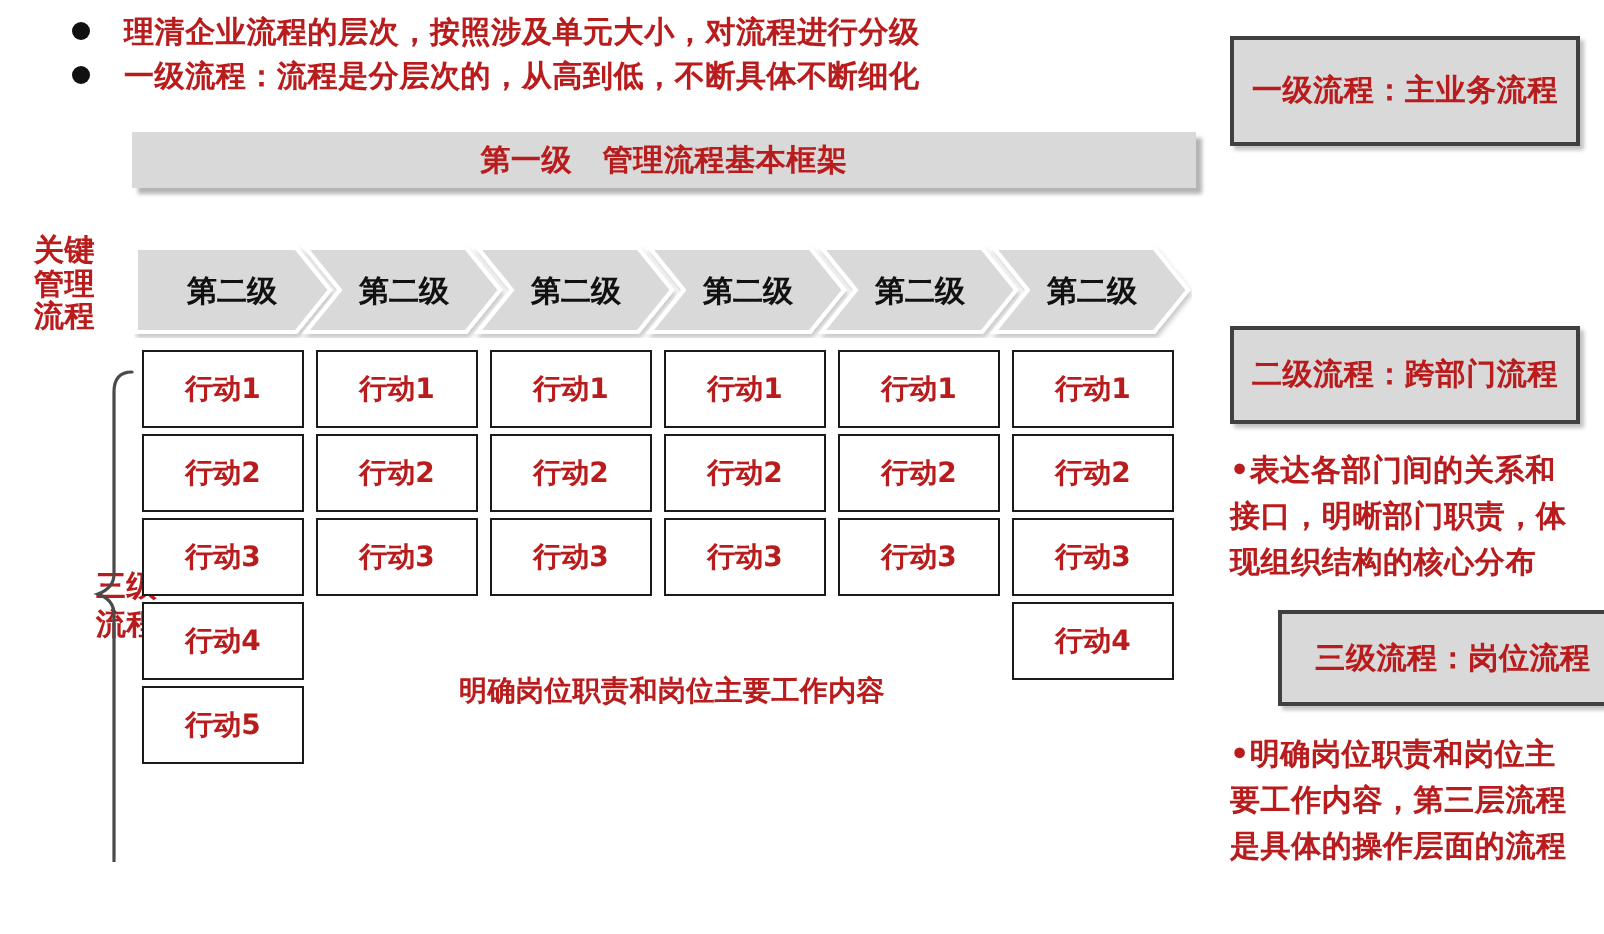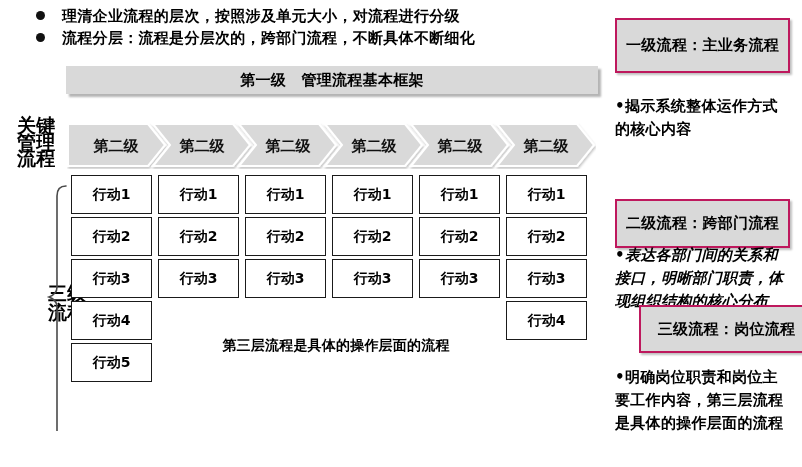--- a/index.html
+++ b/index.html
@@ -1,73 +1,73 @@
 <!DOCTYPE html>
 <html><head>
 <meta charset="utf-8">
 <style>
   html,body{margin:0;padding:0;background:#fff;}
   .stage{
     position:relative;width:802px;height:431px;background:#ffffff;overflow:hidden;
-    font-family:"DejaVu Sans","Liberation Sans",sans-serif;font-weight:700;color:#000000;
+    font-family:"DejaVu Sans","Liberation Sans",sans-serif;font-weight:700;color:#b91c1c;
   }
   
   .bullets{position:absolute;left:36px;top:6px;}
   .bullet-row{display:flex;align-items:flex-start;height:22px;}
   .bullet-dot{width:9px;height:9px;border-radius:50%;background:#111;margin:5px 17px 0 0;flex:0 0 auto;}
   .bullet-text{font-size:15px;line-height:21px;white-space:nowrap;letter-spacing:.3px;}
   
   .lvl1-bar{
     position:absolute;left:66px;top:66px;width:532px;height:28px;background:#d9d9d9;
     box-shadow:3px 3px 2px #b4b4b4;display:flex;align-items:center;justify-content:center;
     font-size:15px;letter-spacing:.3px;
   }
   
-  .side-label{position:absolute;font-size:19px;white-space:pre-line;letter-spacing:.3px;}
+  .side-label{position:absolute;font-size:15px;white-space:pre-line;letter-spacing:.3px;}
   .lbl-key{left:17px;top:117px;line-height:16.5px;}
   .lbl-l3{left:16px;top:284px;line-height:19px;margin-left:32px;}
   
   .arrows-svg{position:absolute;left:67px;top:122px;}
   .brace-svg{position:absolute;left:44px;top:182px;}
   .arrow-shape{fill:#d9d9d9;stroke:#ffffff;stroke-width:2;}
   .arrow-label{font-family:"DejaVu Sans","Liberation Sans",sans-serif;font-size:15px;font-weight:700;fill:#111;text-anchor:middle;}
   
   .gcol{position:absolute;top:175px;width:81px;display:flex;flex-direction:column;gap:3px;}
   .abox{
     box-sizing:border-box;height:39px;background:#fff;border:1.5px solid #1a1a1a;
     display:flex;align-items:center;justify-content:center;font-size:14px;flex:0 0 auto;
   }
   .grid-note{position:absolute;left:200px;top:337px;width:272px;text-align:center;font-size:14px;letter-spacing:.2px;}
   
   .sb-box{
     box-sizing:border-box;position:absolute;left:615px;width:175px;background:#d9d9d9;
-    border:2px solid #be185d;box-shadow:2px 2px 2px #c0c0c0;
+    border:2px solid #404040;box-shadow:2px 2px 2px #c0c0c0;
     display:flex;align-items:center;justify-content:center;font-size:15px;letter-spacing:.3px;
   }
   .sb-box1{top:18px;height:55px;}
-  .sb-box2{top:163px;height:49px;margin-top:36px;}
+  .sb-box2{top:163px;height:49px;}
   .sb-box3{top:305px;height:48px;margin-left:24px;}
   .sb-desc{position:absolute;left:615px;width:170px;font-size:15px;line-height:23px;letter-spacing:.3px;}
   .sb-desc1{top:95px;}
-  .sb-desc2{top:244px;font-style:italic;}
+  .sb-desc2{top:224px;}
   .sb-desc3{top:366px;}
 </style>
 </head>
 <body>
 
 <div class="stage">
 
   <div class="bullets">
     <div class="bullet-row">
       <span class="bullet-dot"></span>
       <span class="bullet-text">理清企业流程的层次，按照涉及单元大小，对流程进行分级</span>
     </div>
     <div class="bullet-row">
       <span class="bullet-dot"></span>
-      <span class="bullet-text">流程分层：流程是分层次的，跨部门流程，不断具体不断细化</span>
+      <span class="bullet-text">一级流程：流程是分层次的，从高到低，不断具体不断细化</span>
     </div>
   </div>
 
   <div class="lvl1-bar">第一级　管理流程基本框架</div>
 
   <div class="side-label lbl-key">关键
 管理
 流程</div>
   <div class="side-label lbl-l3">三级
 流程</div>
@@ -125,24 +125,23 @@
     <div class="abox">行动2</div>
     <div class="abox">行动3</div>
   </div>
   <div class="gcol" style="left:506px">
     <div class="abox">行动1</div>
     <div class="abox">行动2</div>
     <div class="abox">行动3</div>
     <div class="abox">行动4</div>
   </div>
 
-  <div class="grid-note">第三层流程是具体的操作层面的流程</div>
+  <div class="grid-note">明确岗位职责和岗位主要工作内容</div>
 
   <div class="sb-box sb-box1">一级流程：主业务流程</div>
-  <div class="sb-desc sb-desc1">•揭示系统整体运作方式的核心内容</div>
 
   <div class="sb-box sb-box2">二级流程：跨部门流程</div>
   <div class="sb-desc sb-desc2">•表达各部门间的关系和接口，明晰部门职责，体现组织结构的核心分布</div>
 
   <div class="sb-box sb-box3">三级流程：岗位流程</div>
   <div class="sb-desc sb-desc3">•明确岗位职责和岗位主要工作内容，第三层流程是具体的操作层面的流程</div>
 
 </div>
 
 </body></html>

